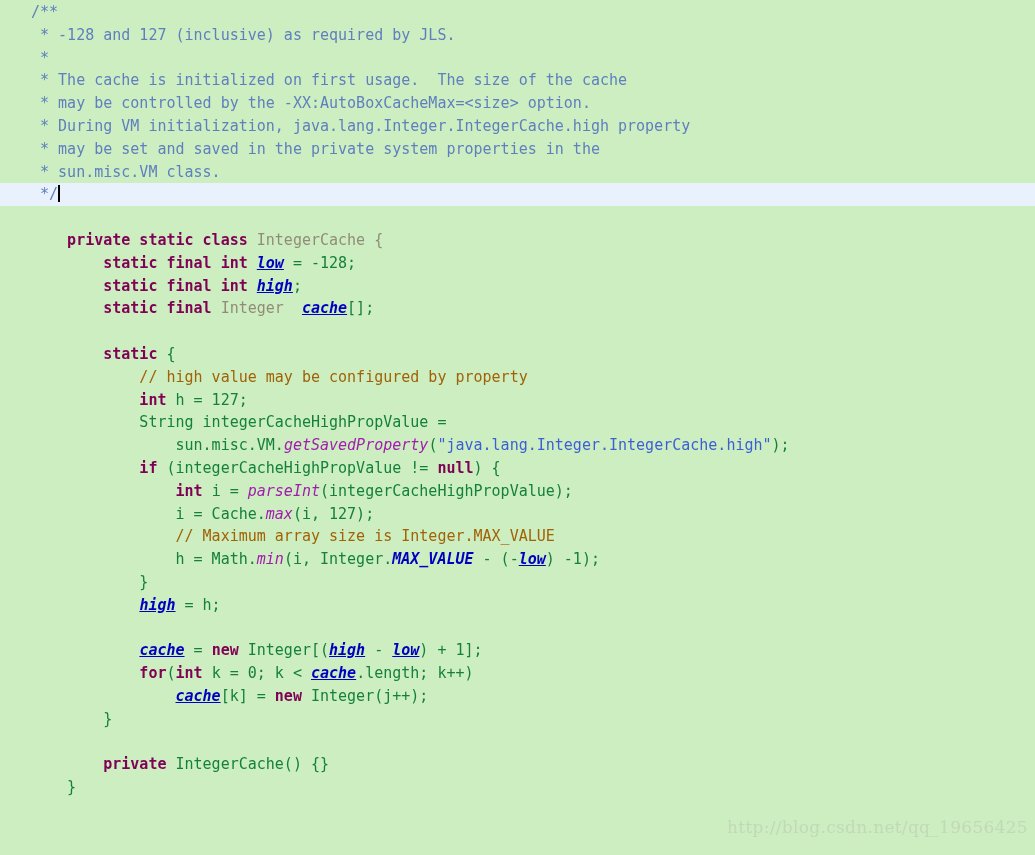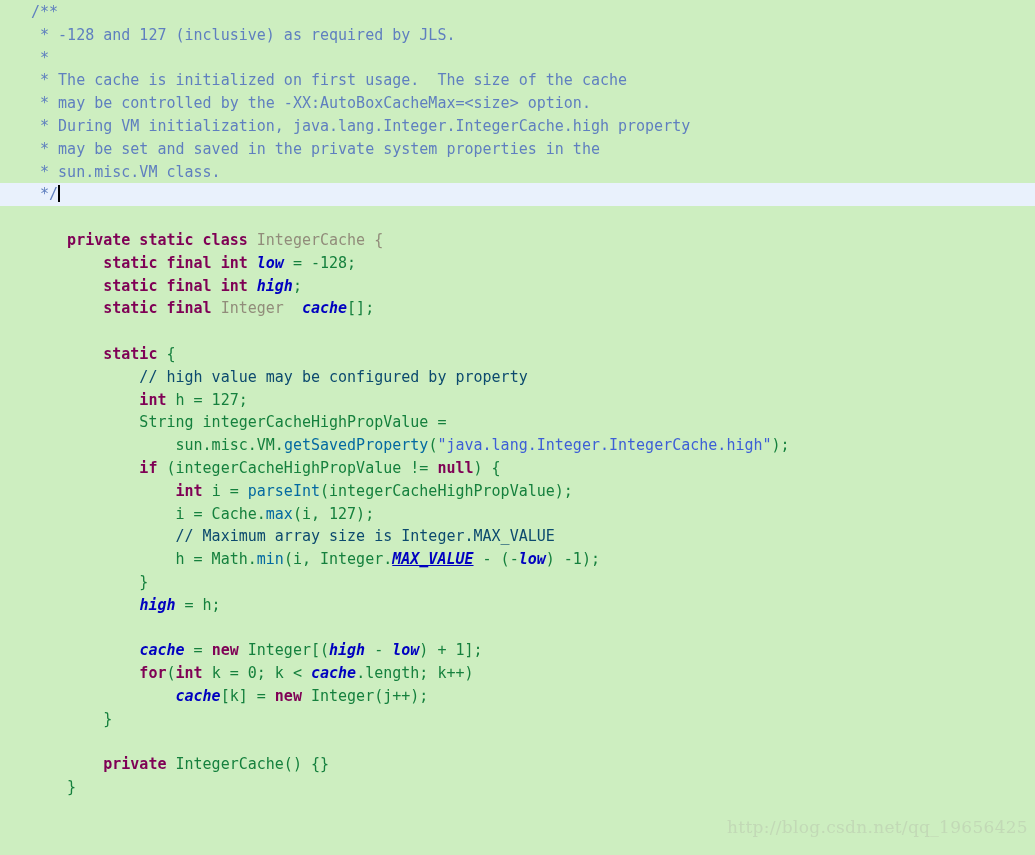--- a/index.html
+++ b/index.html
@@ -31,26 +31,26 @@
     line-height: 22.8px;
     white-space: pre;
     padding-left: 31px;
     box-sizing: border-box;
   }
   .line.current {
     background: #e9f1fc;
   }
   
   .jdoc      { color: #5f7fbf; }
-  .cmt       { color: #0c4a6e; }
+  .cmt       { color: #a16207; }
   .kw        { color: #7f0055; font-weight: bold; }
   .type      { color: #918c7a; }
-  .field     { color: #0000c0; font-weight: bold; font-style: italic; }
-  .fieldu    { color: #0000c0; font-weight: bold; font-style: italic; text-decoration: underline; }
-  .method    { color: #0369a1; }
+  .field     { color: #0000c0; font-weight: bold; font-style: italic; text-decoration: underline; }
+  .fieldu    { color: #0000c0; font-weight: bold; font-style: italic; }
+  .method    { color: #a21caf; font-style: italic; }
   .str       { color: #3d5fd6; }
   .plain     { color: #15803d; }
 
   .caret {
     display: inline-block;
     width: 2px;
     height: 17px;
     background: #000;
     vertical-align: -3px;
     margin-left: 0px;

